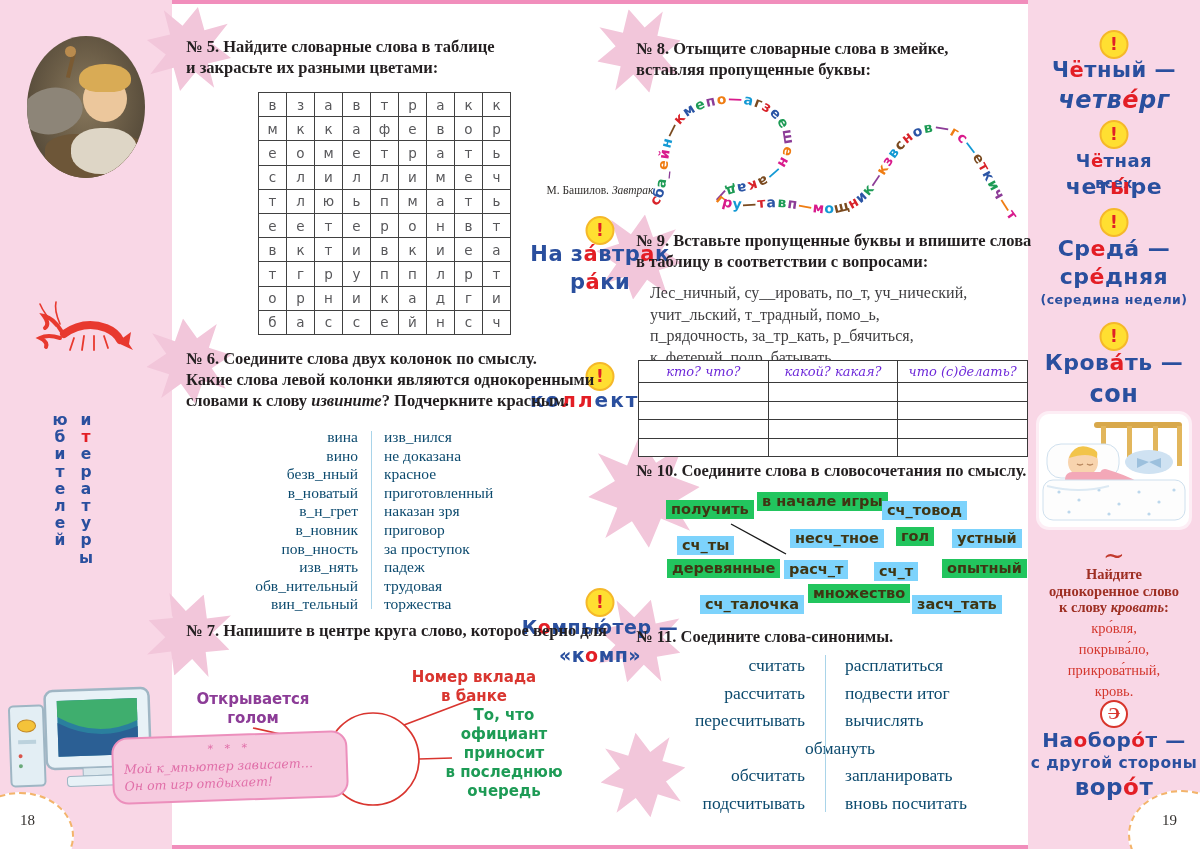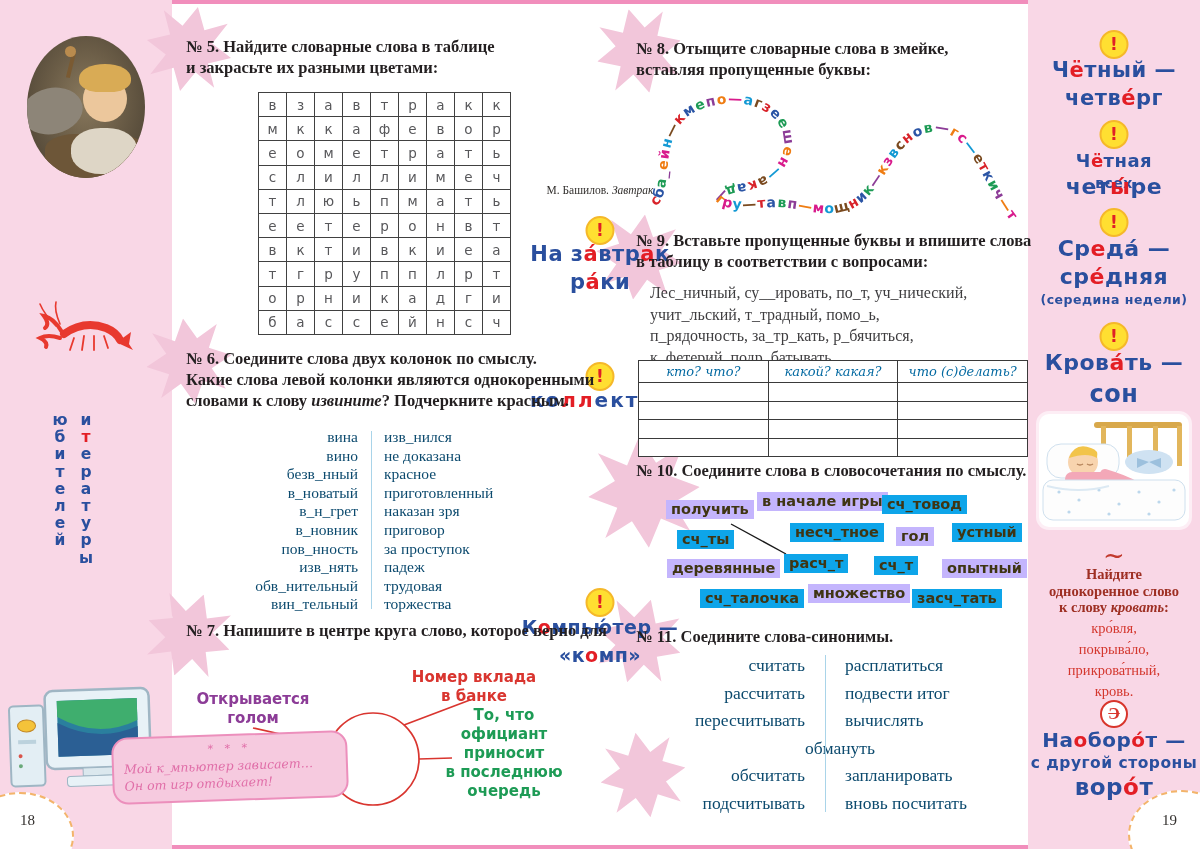--- a/index.html
+++ b/index.html
@@ -22,27 +22,27 @@
   .prow{display:grid;}
   .pdivider{position:absolute;border-left:1.6px solid #a9d4e9;}
   
   .dlabel{position:absolute;z-index:2;font-family:"DejaVu Sans",sans-serif;font-weight:bold;
           font-size:15px;line-height:19px;text-align:center;}
   
   .wordspara{position:absolute;z-index:2;font-size:16px;line-height:21.5px;color:#3f3e40;white-space:pre-line;}
   .qtable{position:absolute;border-collapse:collapse;z-index:2;background:#fff;}
   .qtable td,.qtable th{border:1.4px solid #3a3a3a;padding:0;}
   .qtable th{height:21px;font-family:"DejaVu Serif",serif;font-style:italic;font-weight:normal;
-             font-size:13px;color:#0369a1;}
+             font-size:13px;color:#6d28d9;}
   .qtable td{height:17.5px;}
   
   .tilebox{position:absolute;z-index:2;}
   .tile{position:absolute;font-family:"DejaVu Sans",sans-serif;font-weight:bold;font-size:14.5px;
         color:#3f3513;padding:1px 5px 2px;white-space:nowrap;}
-  .tile.y{background:#0ea5e9;} .tile.o{background:#c4b5fd;}
+  .tile.y{background:#7dd3fc;margin-top:6px;} .tile.o{background:#22c55e;}
   
   .bw{position:absolute;width:100%;text-align:center;font-family:"DejaVu Sans",sans-serif;
       font-weight:bold;color:#2a4f9e;letter-spacing:.5px;z-index:2;white-space:nowrap;}
   .excl{position:absolute;left:50%;transform:translateX(-50%);width:25px;height:25px;border-radius:50%;
         background:#ffdf31;border:2px solid #f5b82a;color:#e01f26;font-family:"DejaVu Sans",sans-serif;
         font-weight:bold;font-size:17px;line-height:24px;text-align:center;z-index:2;}
   .eicon{position:absolute;left:50%;transform:translateX(-50%);width:24px;height:24px;border-radius:50%;
          background:#fff;border:2px solid #d8352c;color:#d8352c;font-family:"Liberation Serif",serif;
          font-weight:bold;font-size:17px;line-height:23px;text-align:center;z-index:2;text-decoration:line-through;}
   .tilde{position:absolute;width:100%;text-align:center;color:#c23a2e;font-size:26px;line-height:14px;z-index:2;font-family:"DejaVu Serif",serif;}
@@ -481,21 +481,21 @@
         <span>вновь посчитать</span>
       </div>
       <div class="pdivider" style="left: 170px; top: 3px; height: 157px;"></div>
     </div>
 
   <div style="position:absolute;left:1028px;top:0;width:172px;height:849px;">
     <div class="excl" style="top:30px;">!</div>
     <div class="bw" style="top:58px;font-size:21px;">
         <div class="ln"><span>Ч</span><span class="red">ё</span><span>тный —</span></div>
       </div>
-    <div class="bw" style="top:86px;font-size:21px;">
+    <div class="bw" style="top:86px;font-size:24px;font-style:italic;">
         <div class="ln"><span>четв</span><span class="red">е́</span><span>рг</span></div>
       </div>
 
     <div class="excl" style="top:120px;">!</div>
     <div class="bw" style="top:150px;font-size:18px;">
       <span><div class="ln"><span>Ч</span><span class="red">ё</span><span>тная</span></div></span><span style="font-size:14px;"> всех</span>
     </div>
     <div class="bw" style="top:174px;font-size:22px;">
         <div class="ln"><span>чет</span><span class="red">ы́</span><span>ре</span></div>
       </div>

